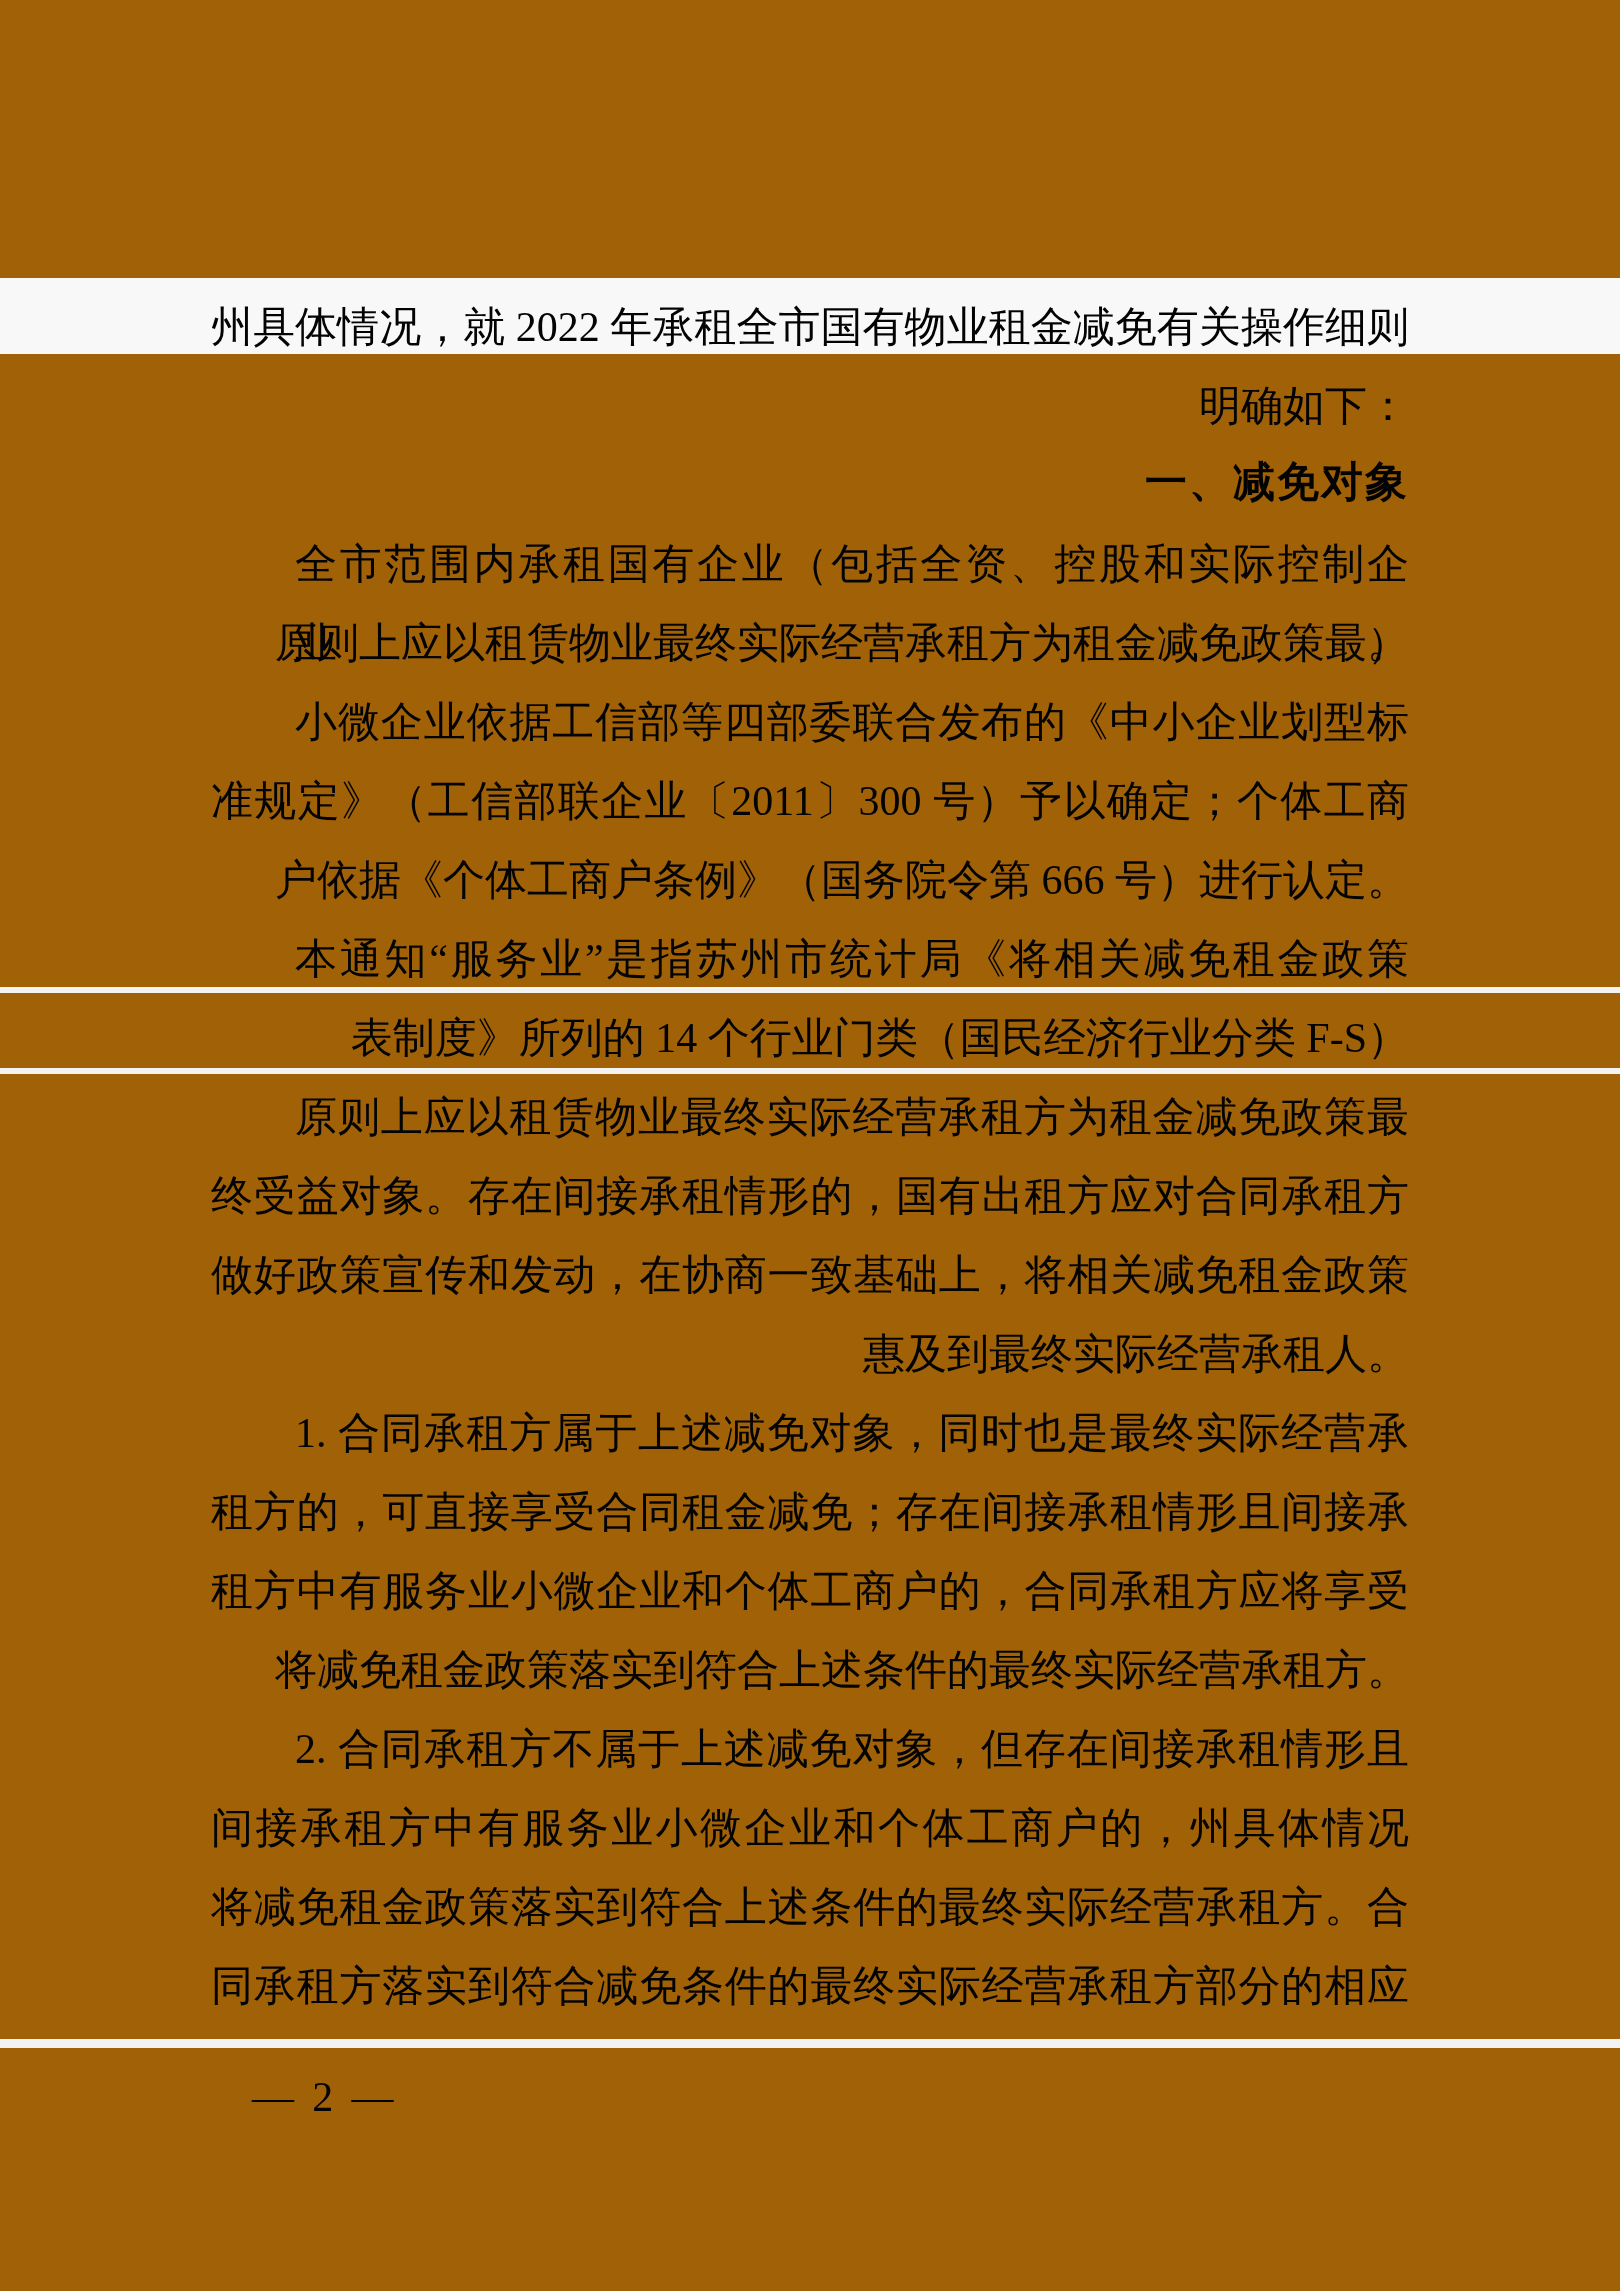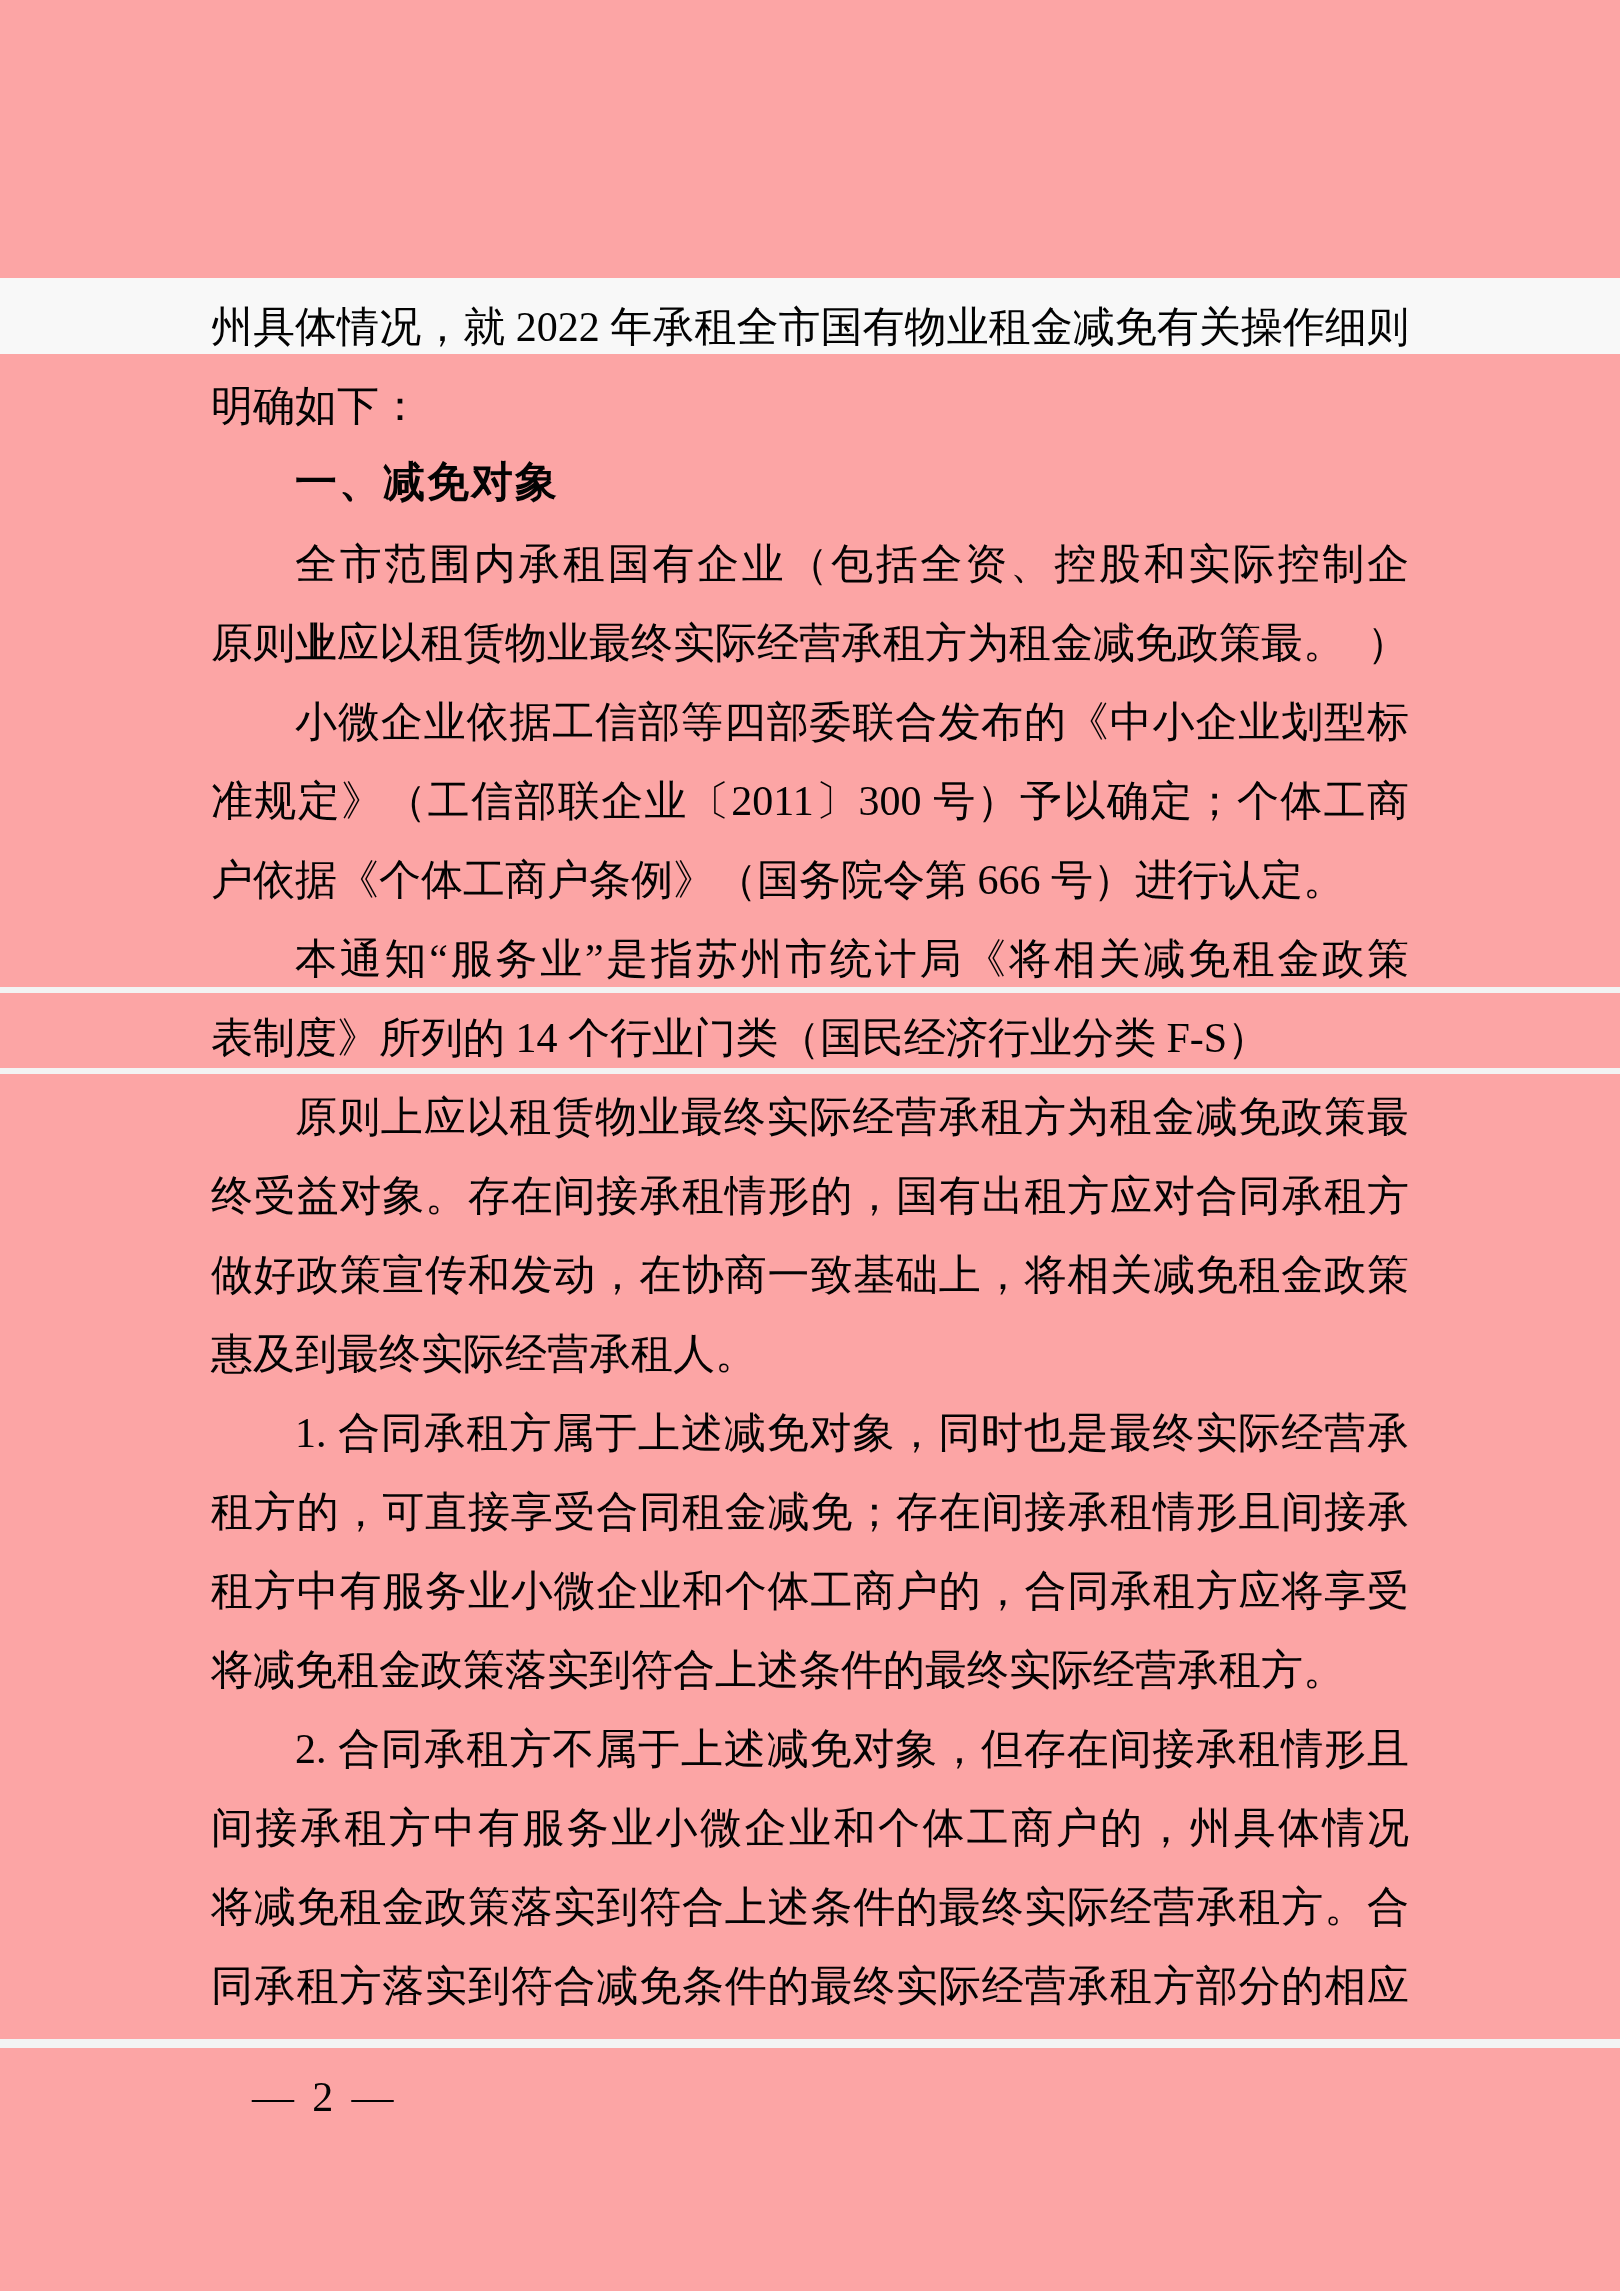--- a/index.html
+++ b/index.html
@@ -5,21 +5,21 @@
   html, body {
     margin: 0;
     padding: 0;
     background: #e8e8e8;
   }
   .page {
     position: relative;
     width: 1620px;
     height: 2292px;
     margin: 0 auto;
-    background: #fca5a5;
+    background: #a16207;
     overflow: hidden;
   }
   
   .scan-band {
     position: absolute;
     left: 0;
     width: 100%;
     pointer-events: none;
   }
   .band-a { top: 278px; height: 76px; background: #f8f8f8; }
@@ -32,21 +32,21 @@
     left: 211px;
     top: 288px;
     width: 1198px;
   }
   .line {
     height: 79px;
     line-height: 79px;
     font-size: 42px;
     color: #030303;
     font-family: "Liberation Serif", "DejaVu Serif", serif;
-    text-align: left;
+    text-align: right;
     overflow: visible;
     white-space: nowrap;
   }
   .line.justify {
     white-space: normal;
     text-align: justify;
     text-align-last: justify;
     text-justify: inter-character;
   }
   .line.indent {

